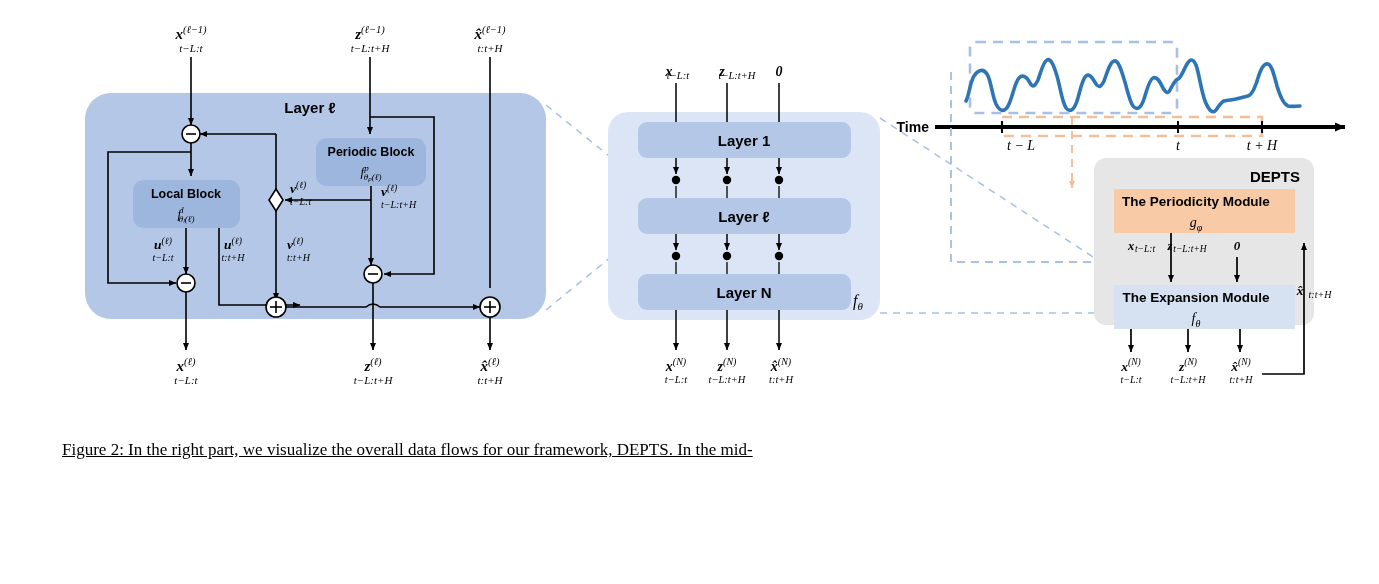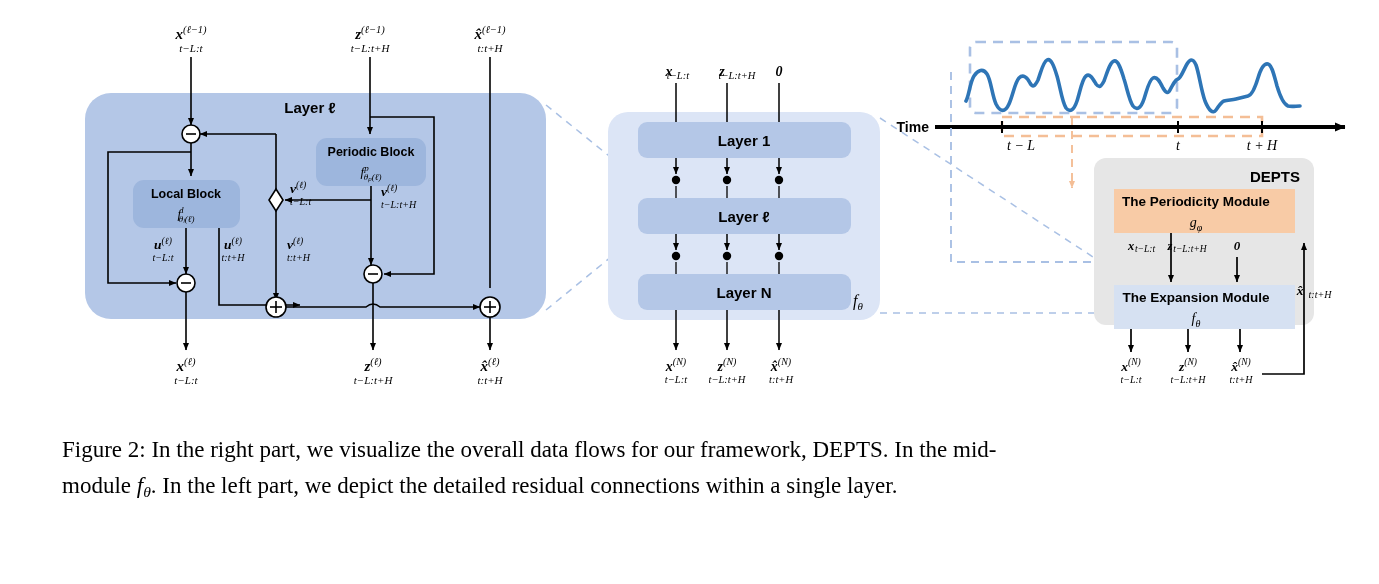--- a/index.html
+++ b/index.html
@@ -25,25 +25,26 @@
     left: 0; top: 0;
     width: 1379px;
     height: 420px;
   }
   .cap {
     position: absolute;
     left: 62px;
     top: 432px;
     width: 1258px;
     font-family: "Liberation Serif", serif;
-    font-size: 23px;
+    font-size: 17px;
     line-height: 36px;
     color: #000000;
     text-align: justify;
     text-align-last: left;
+    text-decoration: underline;
   }
   .cap i { font-family: "Liberation Serif", serif; font-style: italic; }
   .cap .sub { font-size: 0.68em; vertical-align: -0.28em; }
   text { font-family: "Liberation Sans", sans-serif; }
   .mlabel { font-family: "Liberation Serif", serif; font-style: italic; font-weight: bold; }
   .mlabel-n { font-family: "Liberation Serif", serif; font-style: italic; font-weight: normal; }
   .blockttl { font-family: "Liberation Sans", sans-serif; font-weight: bold; }
 </style>
 </head>
 <body>
@@ -518,18 +519,15 @@
       </text>
       <text class="mlabel-n" x="1320" y="298" font-size="10" text-anchor="middle" fill="#000">
         <tspan>t:t+H</tspan>
       </text>
     </g>
   </g>
 </svg>
 
 <div class="cap">
   <div>Figure 2: In the right part, we visualize the overall data flows for our framework, DEPTS. In the mid-</div>
-  <div>
-    <span>module </span><i>f</i><i class="sub">θ</i><span>. In the left part, we depict the detailed residual connections within a single layer.</span>
-  </div>
 </div>
 
 </div>
 
 </body></html>

